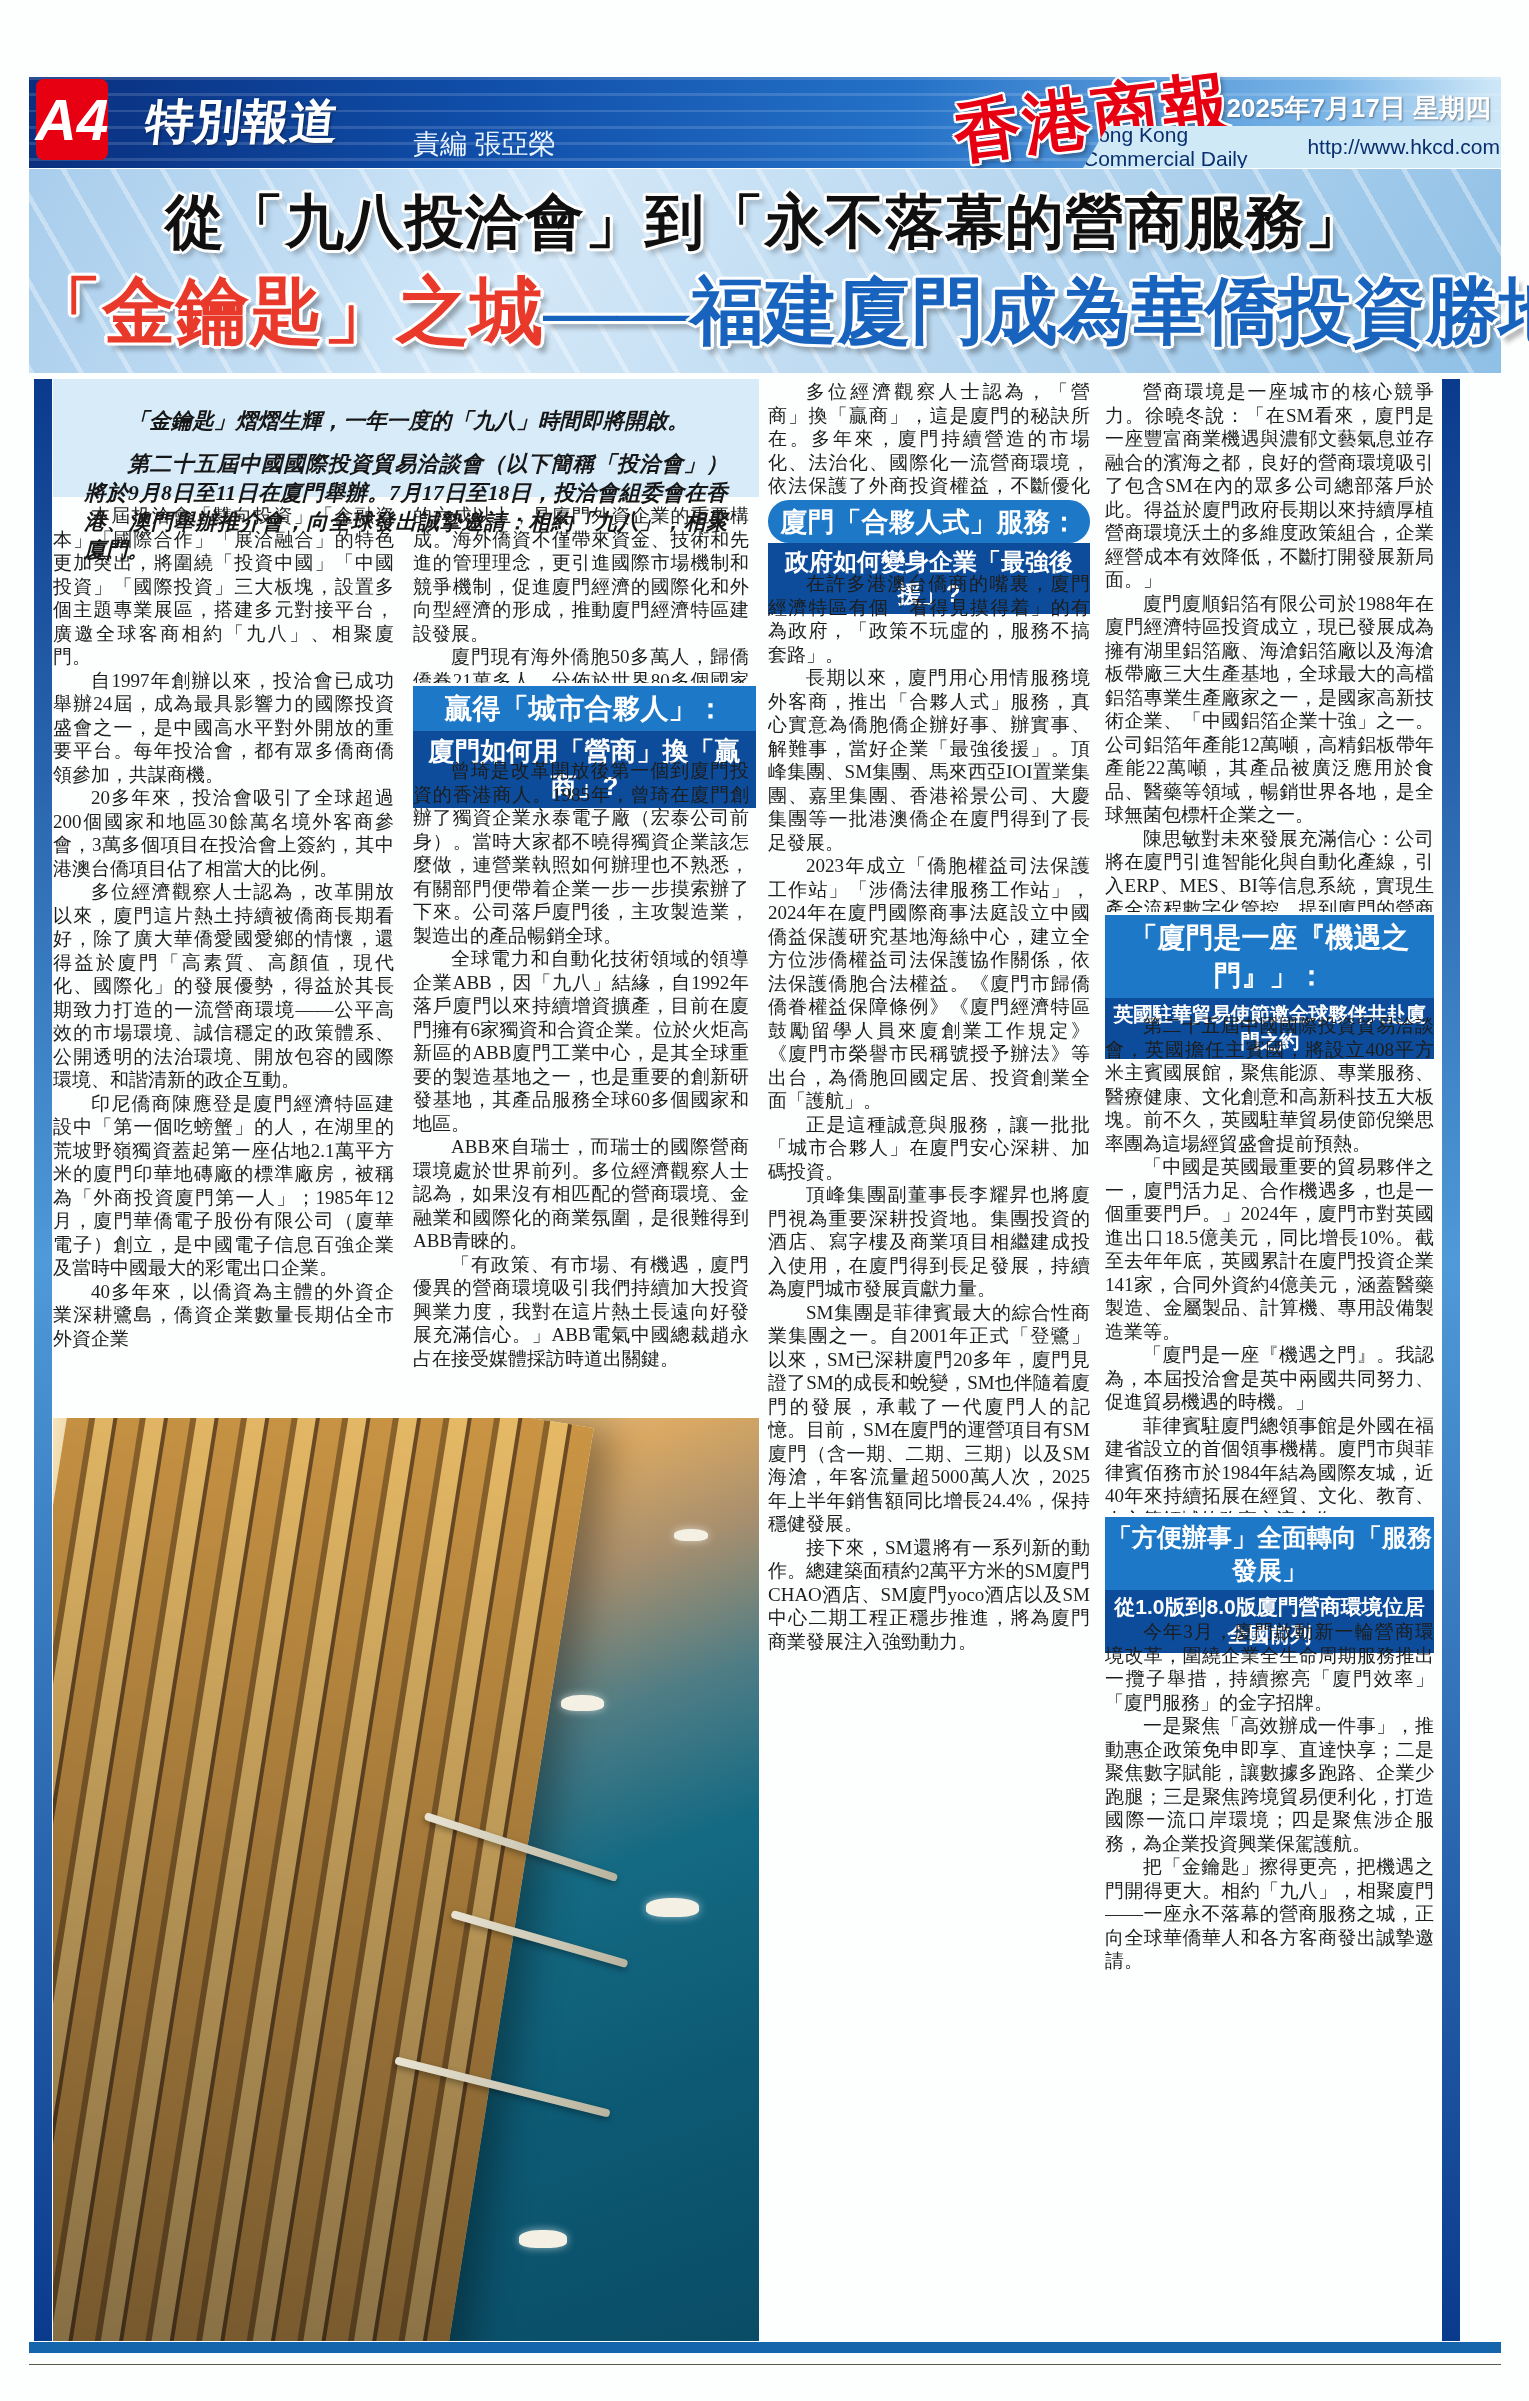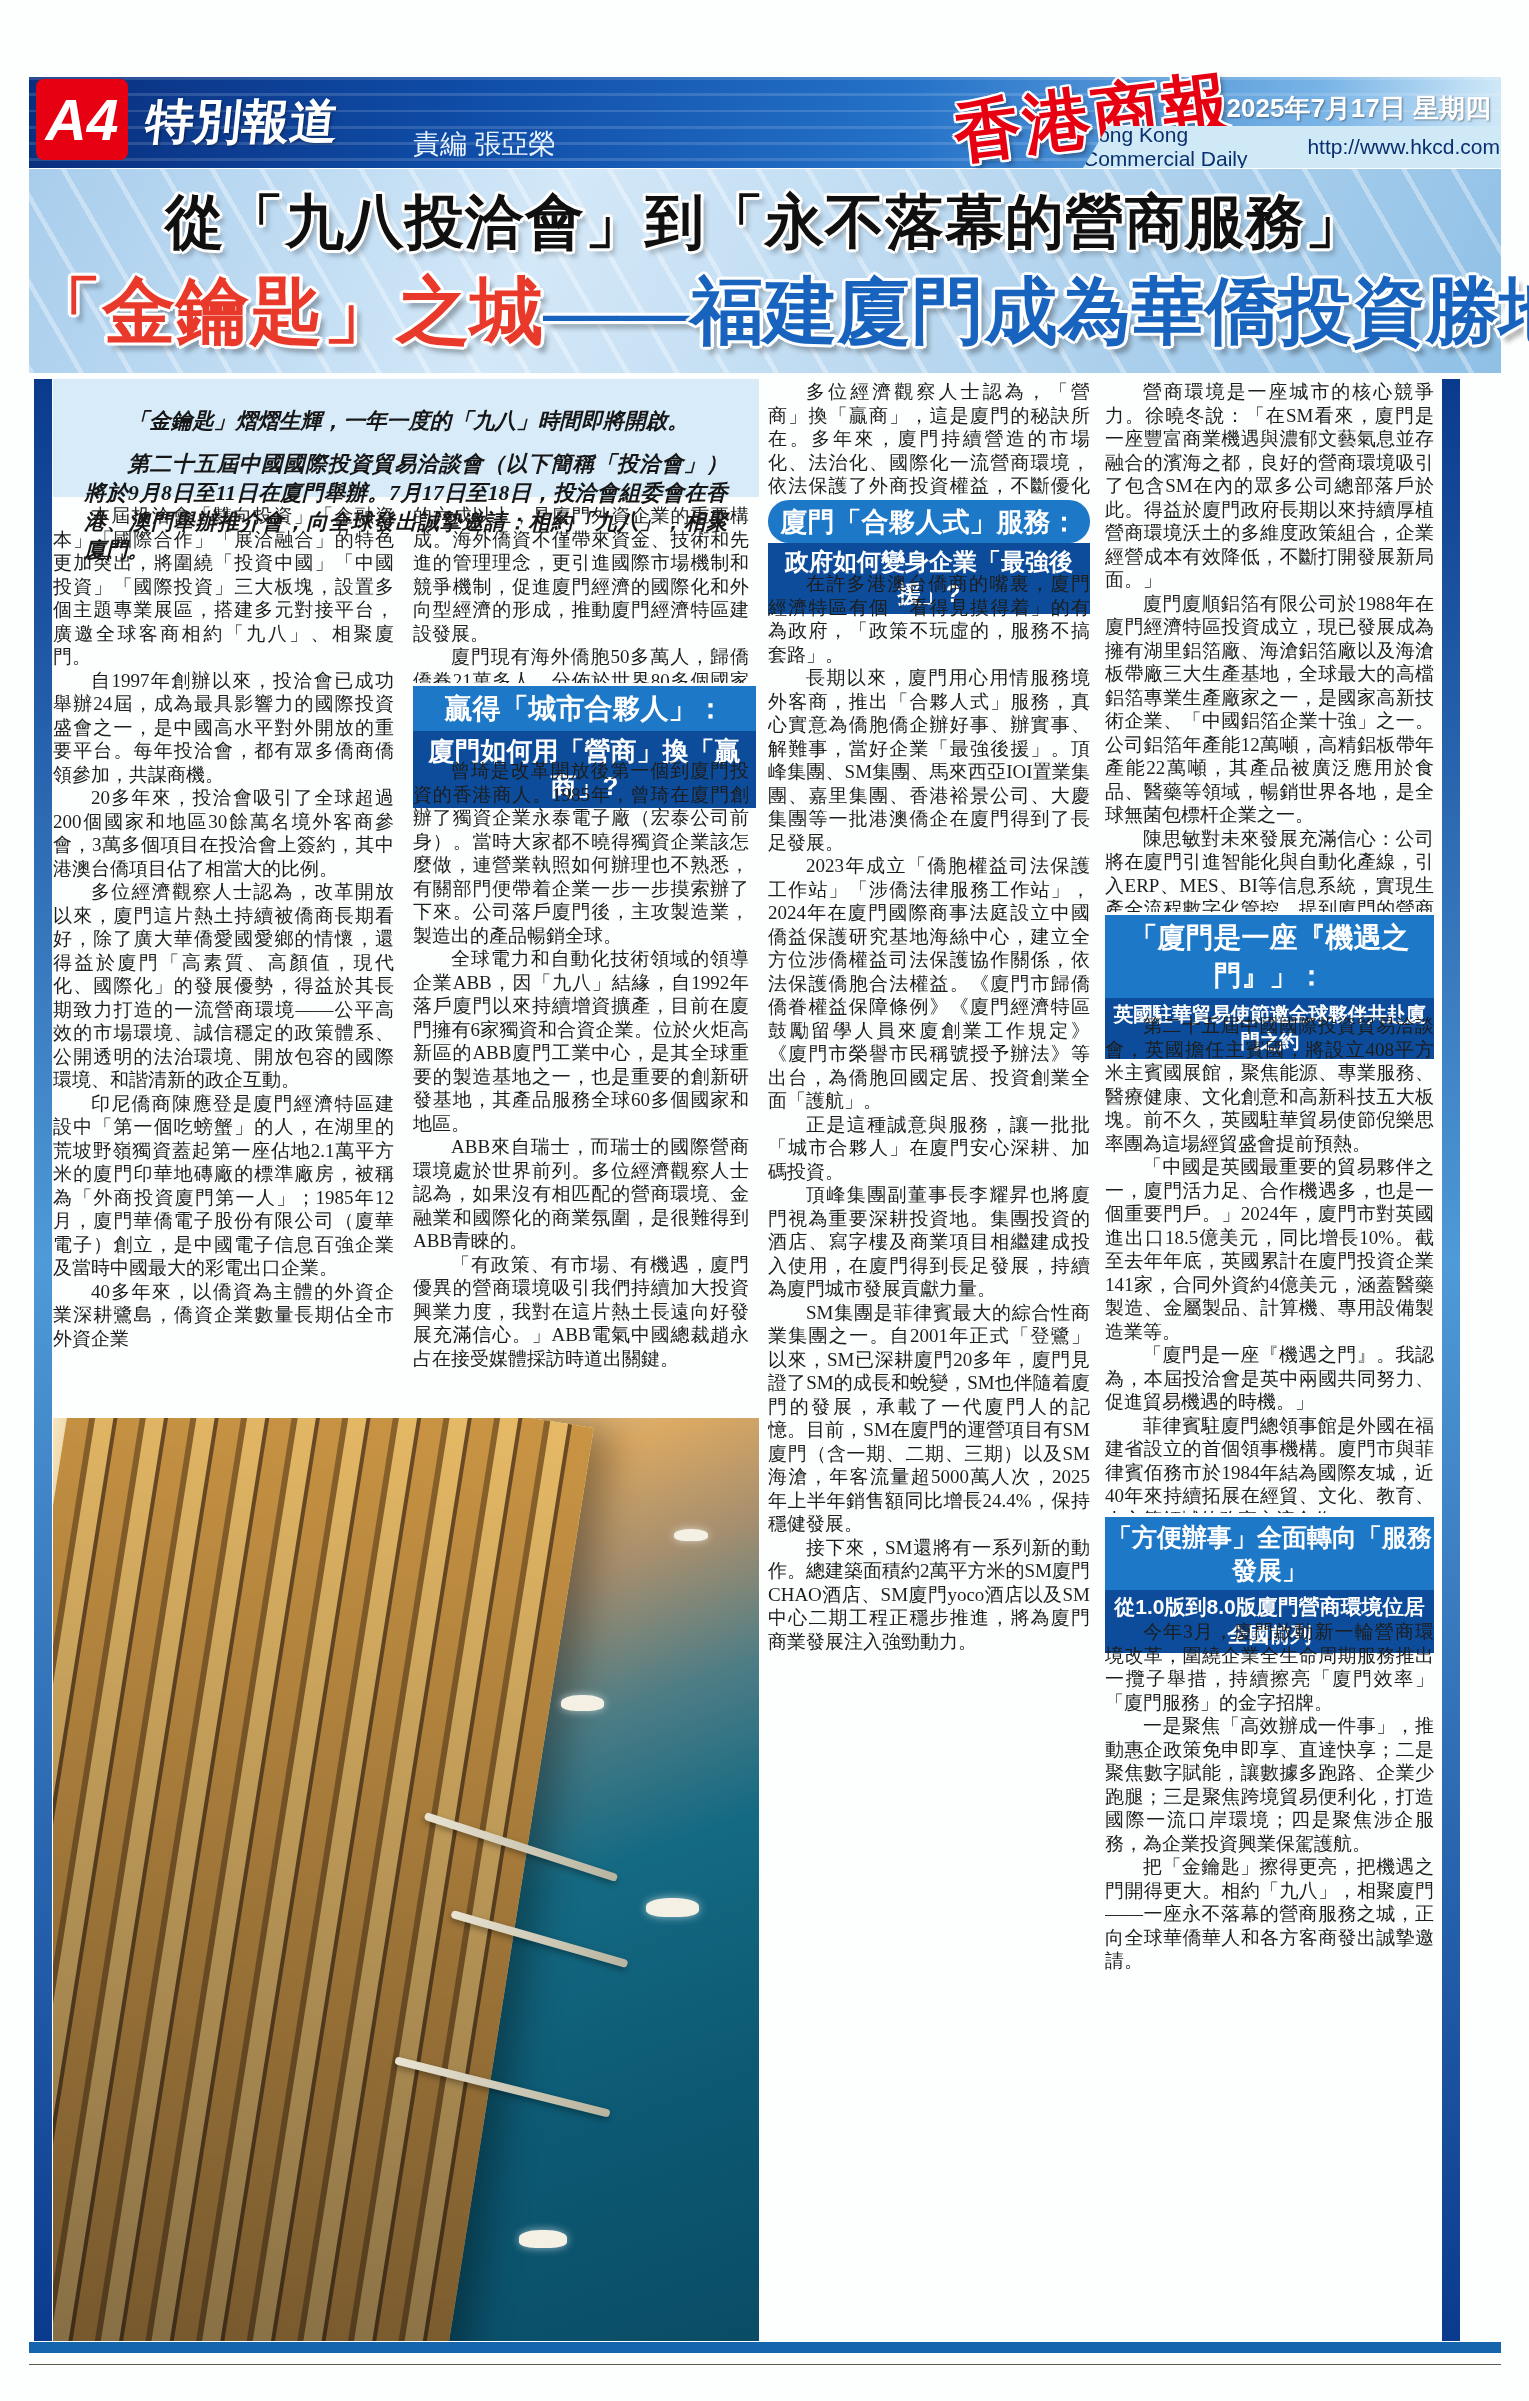--- a/index.html
+++ b/index.html
@@ -3,21 +3,21 @@
 <meta charset="utf-8">
 <style>
   html,body{margin:0;padding:0;background:#e9e9e9;}
   #page{position:relative;width:1529px;height:2780px;background:#fdfefe;overflow:hidden;
         font-family:"Liberation Serif","DejaVu Serif",serif;}
   
   #masthead{position:absolute;left:29px;top:77px;width:1472px;height:91px;
     background:linear-gradient(90deg,#0a2f7e 0%,#0f4da8 30%,#2572c8 60%,#79b4e6 88%,#cfe8f8 100%);}
   #masthead .streaks{position:absolute;inset:0;
     background:repeating-linear-gradient(180deg,rgba(255,255,255,.14) 0 2.9px,rgba(255,255,255,0) 2.9px 16.3px);}
-  #pageno{position:absolute;left:36px;top:79px;width:92px;height:81px;background:#e60012;
+  #pageno{position:absolute;left:36px;top:79px;width:72px;height:81px;background:#e60012;
     border-radius:7.7px;color:#fff;font-family:"Liberation Sans","DejaVu Sans",sans-serif;
     font-weight:bold;font-size:57px;display:flex;align-items:center;justify-content:center;font-style:italic;}
   #section-title{position:absolute;left:146px;top:90px;color:#fff;font-size:48px;font-weight:bold;
     font-family:"Liberation Sans","DejaVu Sans",sans-serif;transform:skewX(-6deg);text-shadow:1.4px 1.4px 2.9px rgba(0,0,0,.4);}
   #editor{position:absolute;left:413px;top:110px;color:#eaf4ff;font-size:27px;
     font-family:"Liberation Sans","DejaVu Sans",sans-serif;margin-top:16px;}
   #brand-cn{position:absolute;left:953px;top:72px;color:#e60012;font-size:67px;font-weight:bold;
     transform:rotate(-7deg);letter-spacing:2.9px;
     text-shadow:-2.4px 0 #fff,2.4px 0 #fff,0 -2.4px #fff,0 2.4px #fff,-1.9px -1.9px #fff,1.9px 1.9px #fff,1.9px -1.9px #fff,-1.9px 1.9px #fff,3.8px 4.8px 4.8px rgba(0,0,0,.35);}
   #issue-date{position:absolute;right:38px;top:91px;color:#fff;font-size:26px;font-weight:bold;

